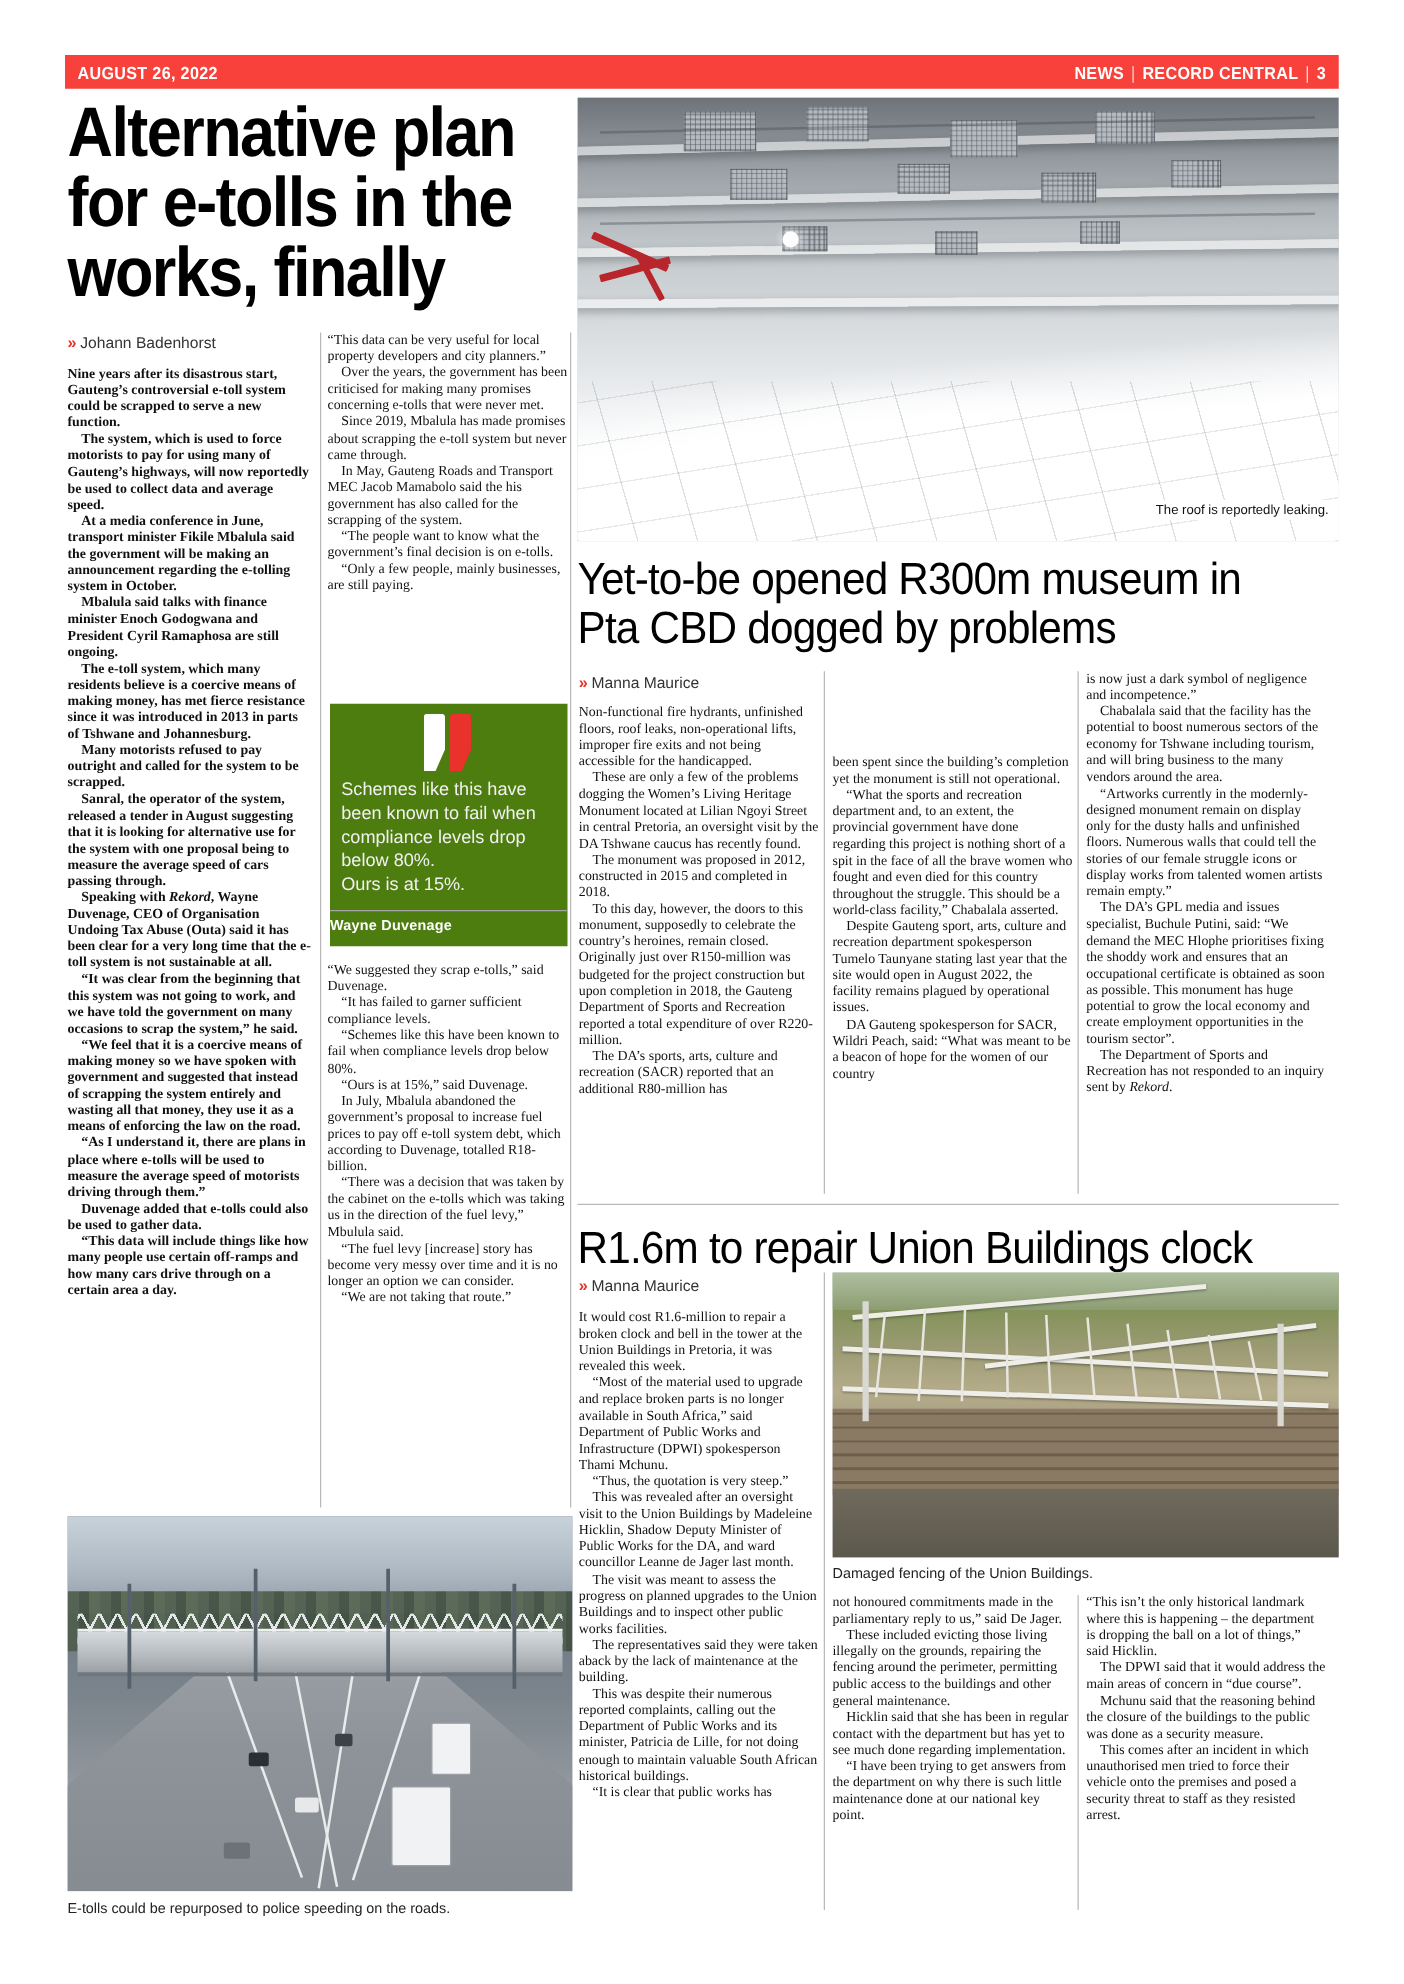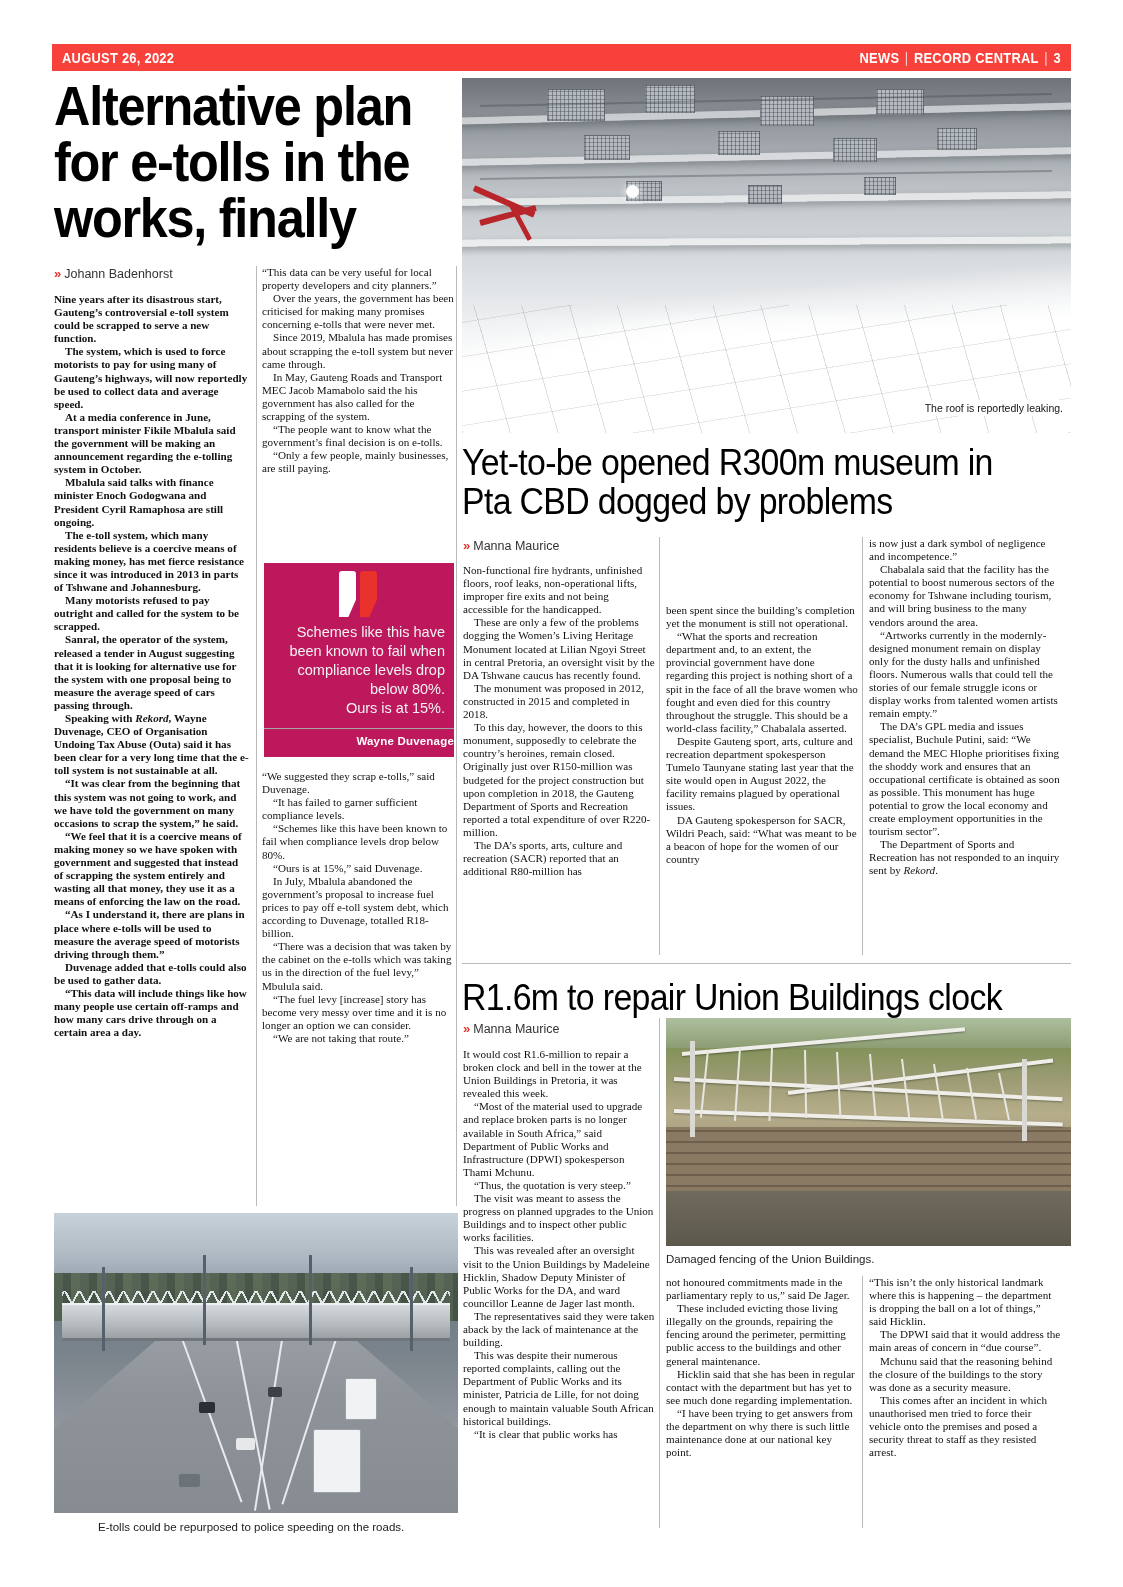--- a/index.html
+++ b/index.html
@@ -143,24 +143,24 @@
     font-size: 10.5px;
     color: #111;
     padding: 2px 5px;
   }
 
   
   .pullquote {
     position: absolute;
     left: 264px; top: 563px;
     width: 190px;
-    background: #be185d;
+    background: #4d7c0f;
     color: #ffffff;
     box-sizing: border-box;
-    text-align: right;
+    text-align: left;
     padding-top: 8px;
   }
   .pullquote .mark {
     width: 40px;
     height: 46px;
     margin: 0 auto 6px auto;
     position: relative;
   }
   .pullquote .mark .l, .pullquote .mark .r {
     position: absolute;
@@ -354,21 +354,21 @@
       <div class="pole" style="left:63%; top:14%; height:30%;"></div>
       <div class="pole" style="left:88%; top:18%; height:28%;"></div>
       <div class="truck" style="left:64%; top:72%; width:46px; height:62px;"></div>
       <div class="truck" style="left:72%; top:55%; width:30px; height:40px;"></div>
       <div class="car" style="left:36%; top:63%; width:16px; height:11px; background:#2b2f33;"></div>
       <div class="car" style="left:45%; top:75%; width:19px; height:12px; background:#e6e8ea;"></div>
       <div class="car" style="left:31%; top:87%; width:21px; height:13px; background:#6c7378;"></div>
       <div class="car" style="left:53%; top:58%; width:14px; height:10px; background:#3b4147;"></div>
     </div>
   </div>
-  <div class="caption" style="left:54px; top:1521px; width:404px;margin-left:44px;">E-tolls could be repurposed to police speeding on the roads.</div>
+  <div class="caption" style="left:54px; top:1521px; width:404px;">E-tolls could be repurposed to police speeding on the roads.</div>
 
   <div class="photo" style="left:462px; top:78px; width:609px; height:355px;">
     <div class="ph-ceiling">
       <div class="beam" style="top:9%;  transform: rotate(-1.4deg);"></div>
       <div class="beam" style="top:21%; transform: rotate(-1.1deg);"></div>
       <div class="beam" style="top:33%; transform: rotate(-0.7deg);"></div>
       <div class="beam" style="top:45%; transform: rotate(-0.3deg);"></div>
       <div class="panel" style="left:14%; top:3%;  width:56px; height:30px;"></div>
       <div class="panel" style="left:30%; top:2%;  width:48px; height:26px;"></div>
       <div class="panel" style="left:49%; top:5%;  width:52px; height:28px;"></div>
@@ -452,35 +452,35 @@
       <div class="post" style="left:6%;  top:10%; height:42%;"></div>
       <div class="post" style="left:88%; top:18%; height:36%;"></div>
     </div>
   </div>
   <div class="caption" style="left:666px; top:1253px; width:405px;">Damaged fencing of the Union Buildings.</div>
 
   <div class="col" id="clock-col1" style="left:463px; top:1048px; width:192px;">
       <p class="first">It would cost R1.6-million to repair a broken clock and bell in the tower at the Union Buildings in Pretoria, it was revealed this week.</p>
       <p>“Most of the material used to upgrade and replace broken parts is no longer available in South Africa,” said Department of Public Works and Infrastructure (DPWI) spokesperson Thami Mchunu.</p>
       <p>“Thus, the quotation is very steep.”</p>
+      <p>This was revealed after an oversight visit to the Union Buildings by Madeleine Hicklin, Shadow Deputy Minister of Public Works for the DA, and ward councillor Leanne de Jager last month.</p>
       <p>The visit was meant to assess the progress on planned upgrades to the Union Buildings and to inspect other public works facilities.</p>
-      <p>This was revealed after an oversight visit to the Union Buildings by Madeleine Hicklin, Shadow Deputy Minister of Public Works for the DA, and ward councillor Leanne de Jager last month.</p>
       <p>The representatives said they were taken aback by the lack of maintenance at the building.</p>
       <p>This was despite their numerous reported complaints, calling out the Department of Public Works and its minister, Patricia de Lille, for not doing enough to maintain valuable South African historical buildings.</p>
       <p>“It is clear that public works has</p>
     </div>
   <div class="col" id="clock-col2" style="left:666px; top:1276px; width:192px;">
       <p class="first">not honoured commitments made in the parliamentary reply to us,” said De Jager.</p>
       <p>These included evicting those living illegally on the grounds, repairing the fencing around the perimeter, permitting public access to the buildings and other general maintenance.</p>
       <p>Hicklin said that she has been in regular contact with the department but has yet to see much done regarding implementation.</p>
       <p>“I have been trying to get answers from the department on why there is such little maintenance done at our national key point.</p>
     </div>
   <div class="col" id="clock-col3" style="left:869px; top:1276px; width:192px;">
       <p class="first">“This isn’t the only historical landmark where this is happening – the department is dropping the ball on a lot of things,” said Hicklin.</p>
       <p>The DPWI said that it would address the main areas of concern in “due course”.</p>
-      <p>Mchunu said that the reasoning behind the closure of the buildings to the story was done as a security measure.</p>
+      <p>Mchunu said that the reasoning behind the closure of the buildings to the public was done as a security measure.</p>
       <p>This comes after an incident in which unauthorised men tried to force their vehicle onto the premises and posed a security threat to staff as they resisted arrest.</p>
     </div>
 
   <div class="vrule" style="left:659px; top:1018px; height:510px;"></div>
   <div class="vrule" style="left:862px; top:1276px; height:252px;"></div>
 
 </div>
 
 </body></html>

